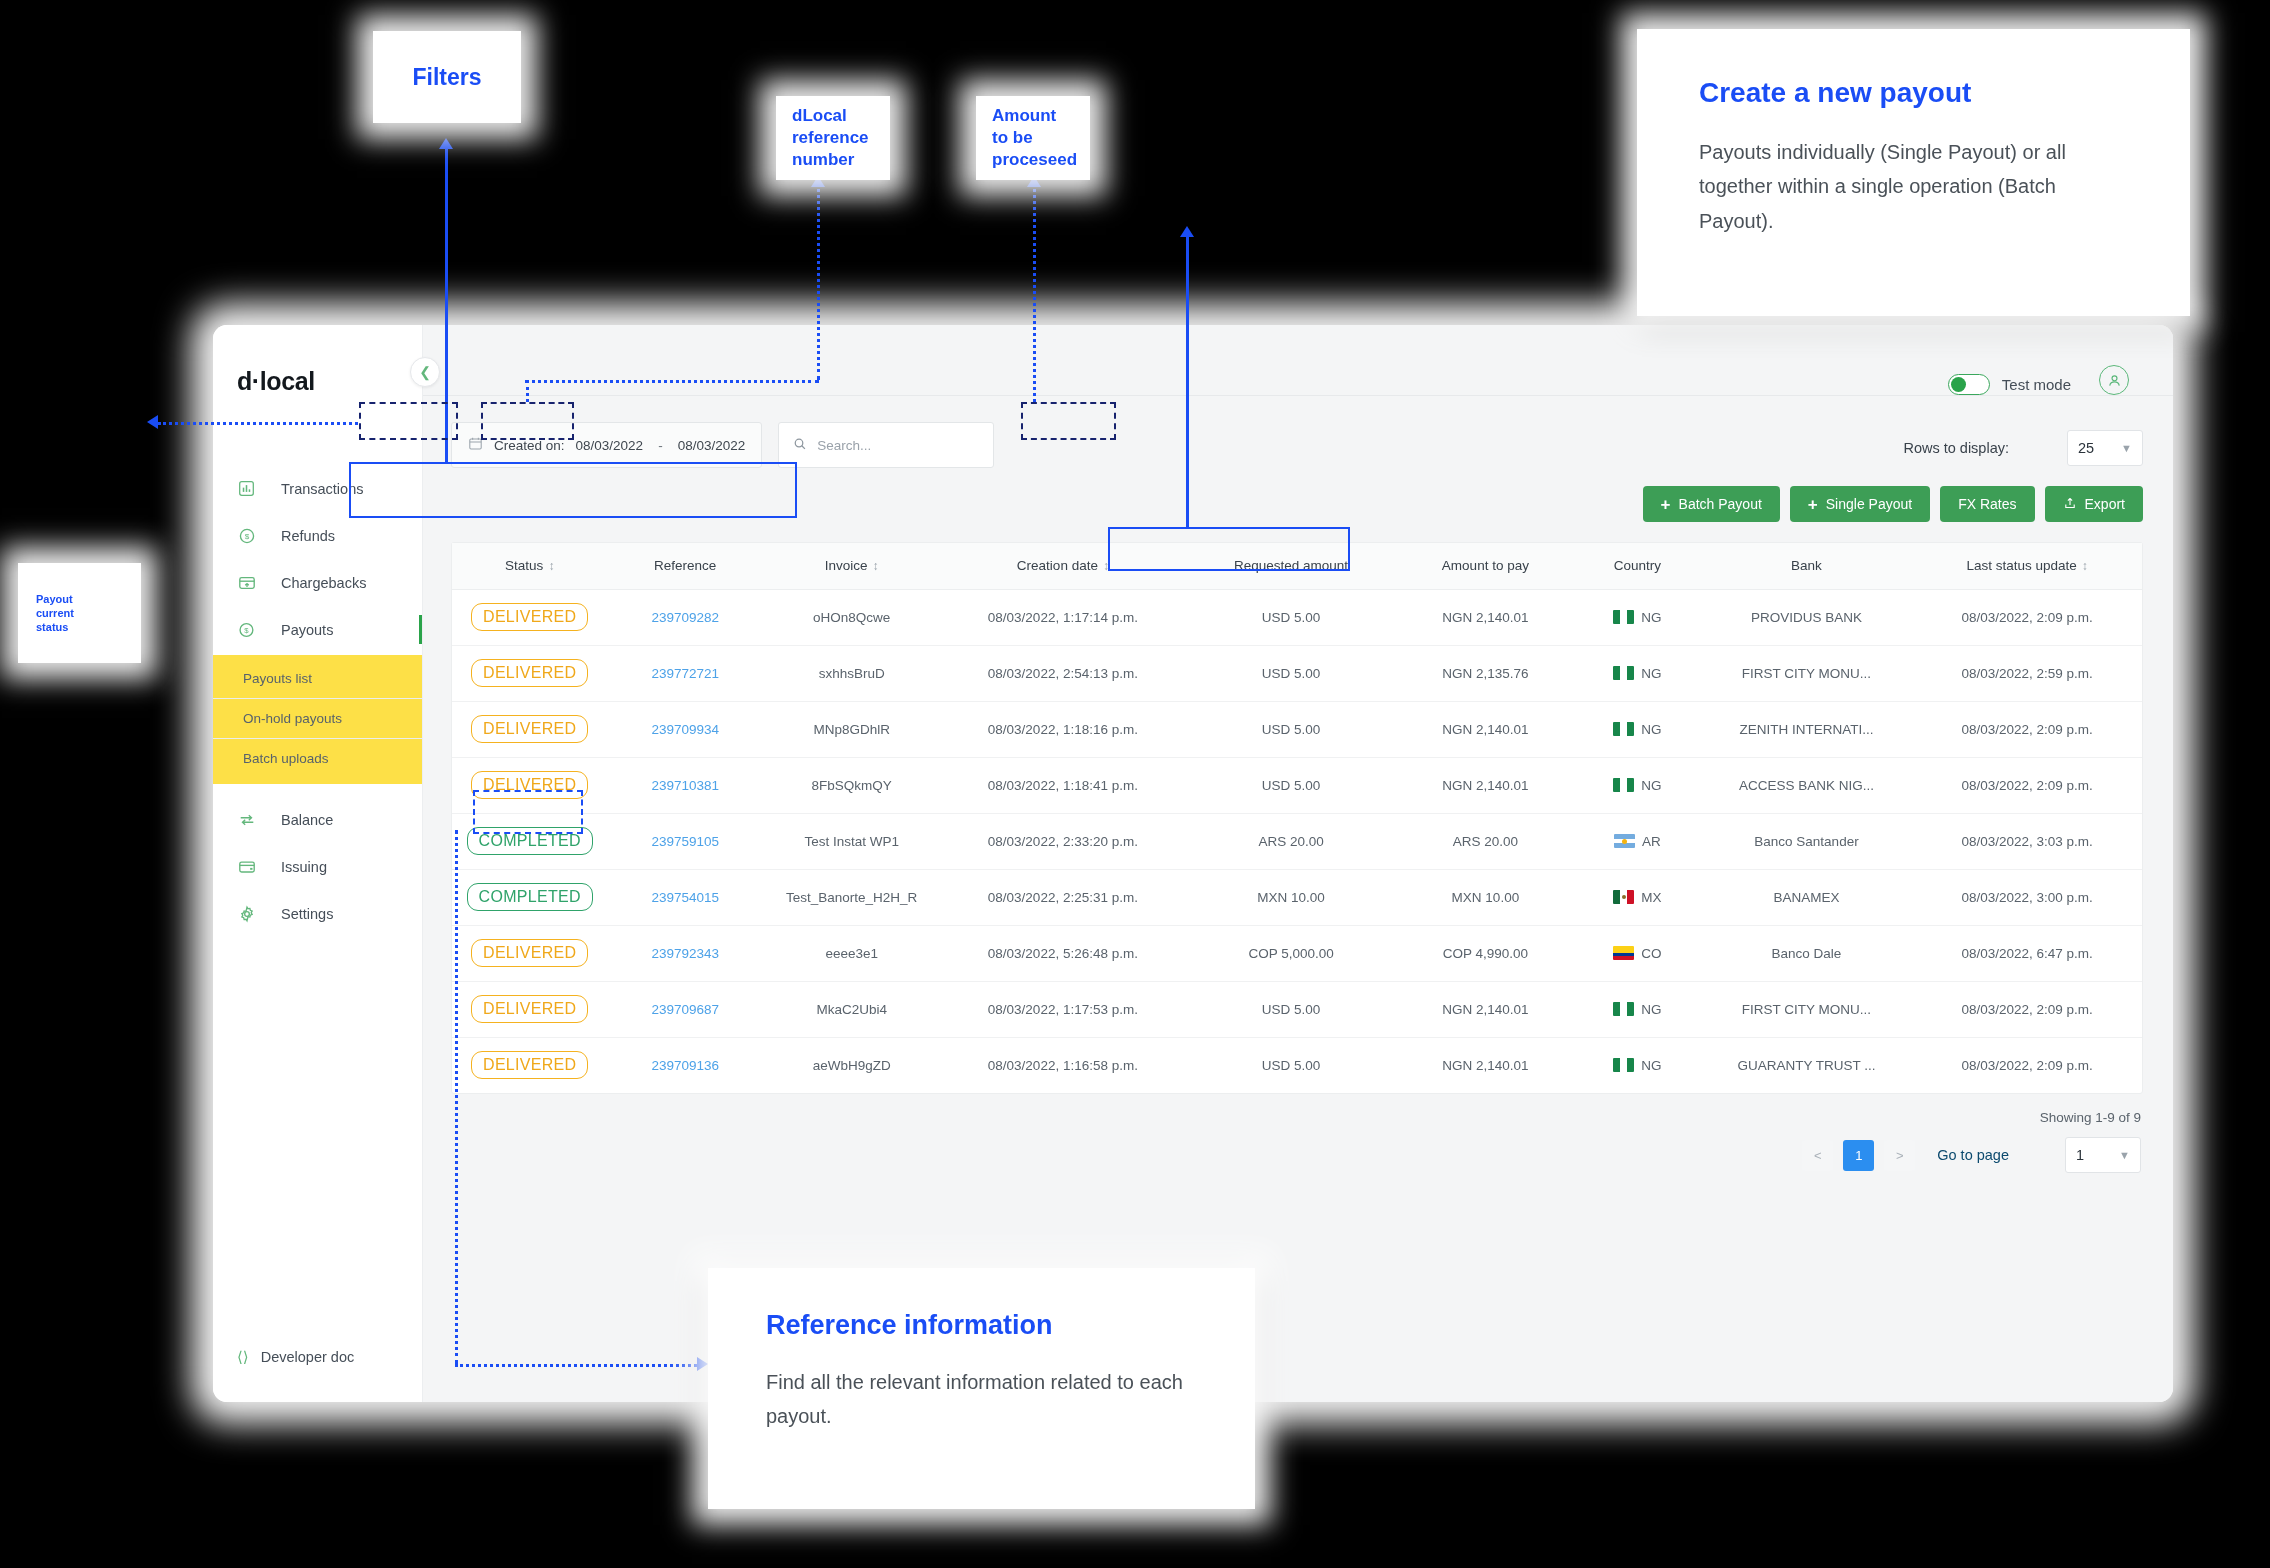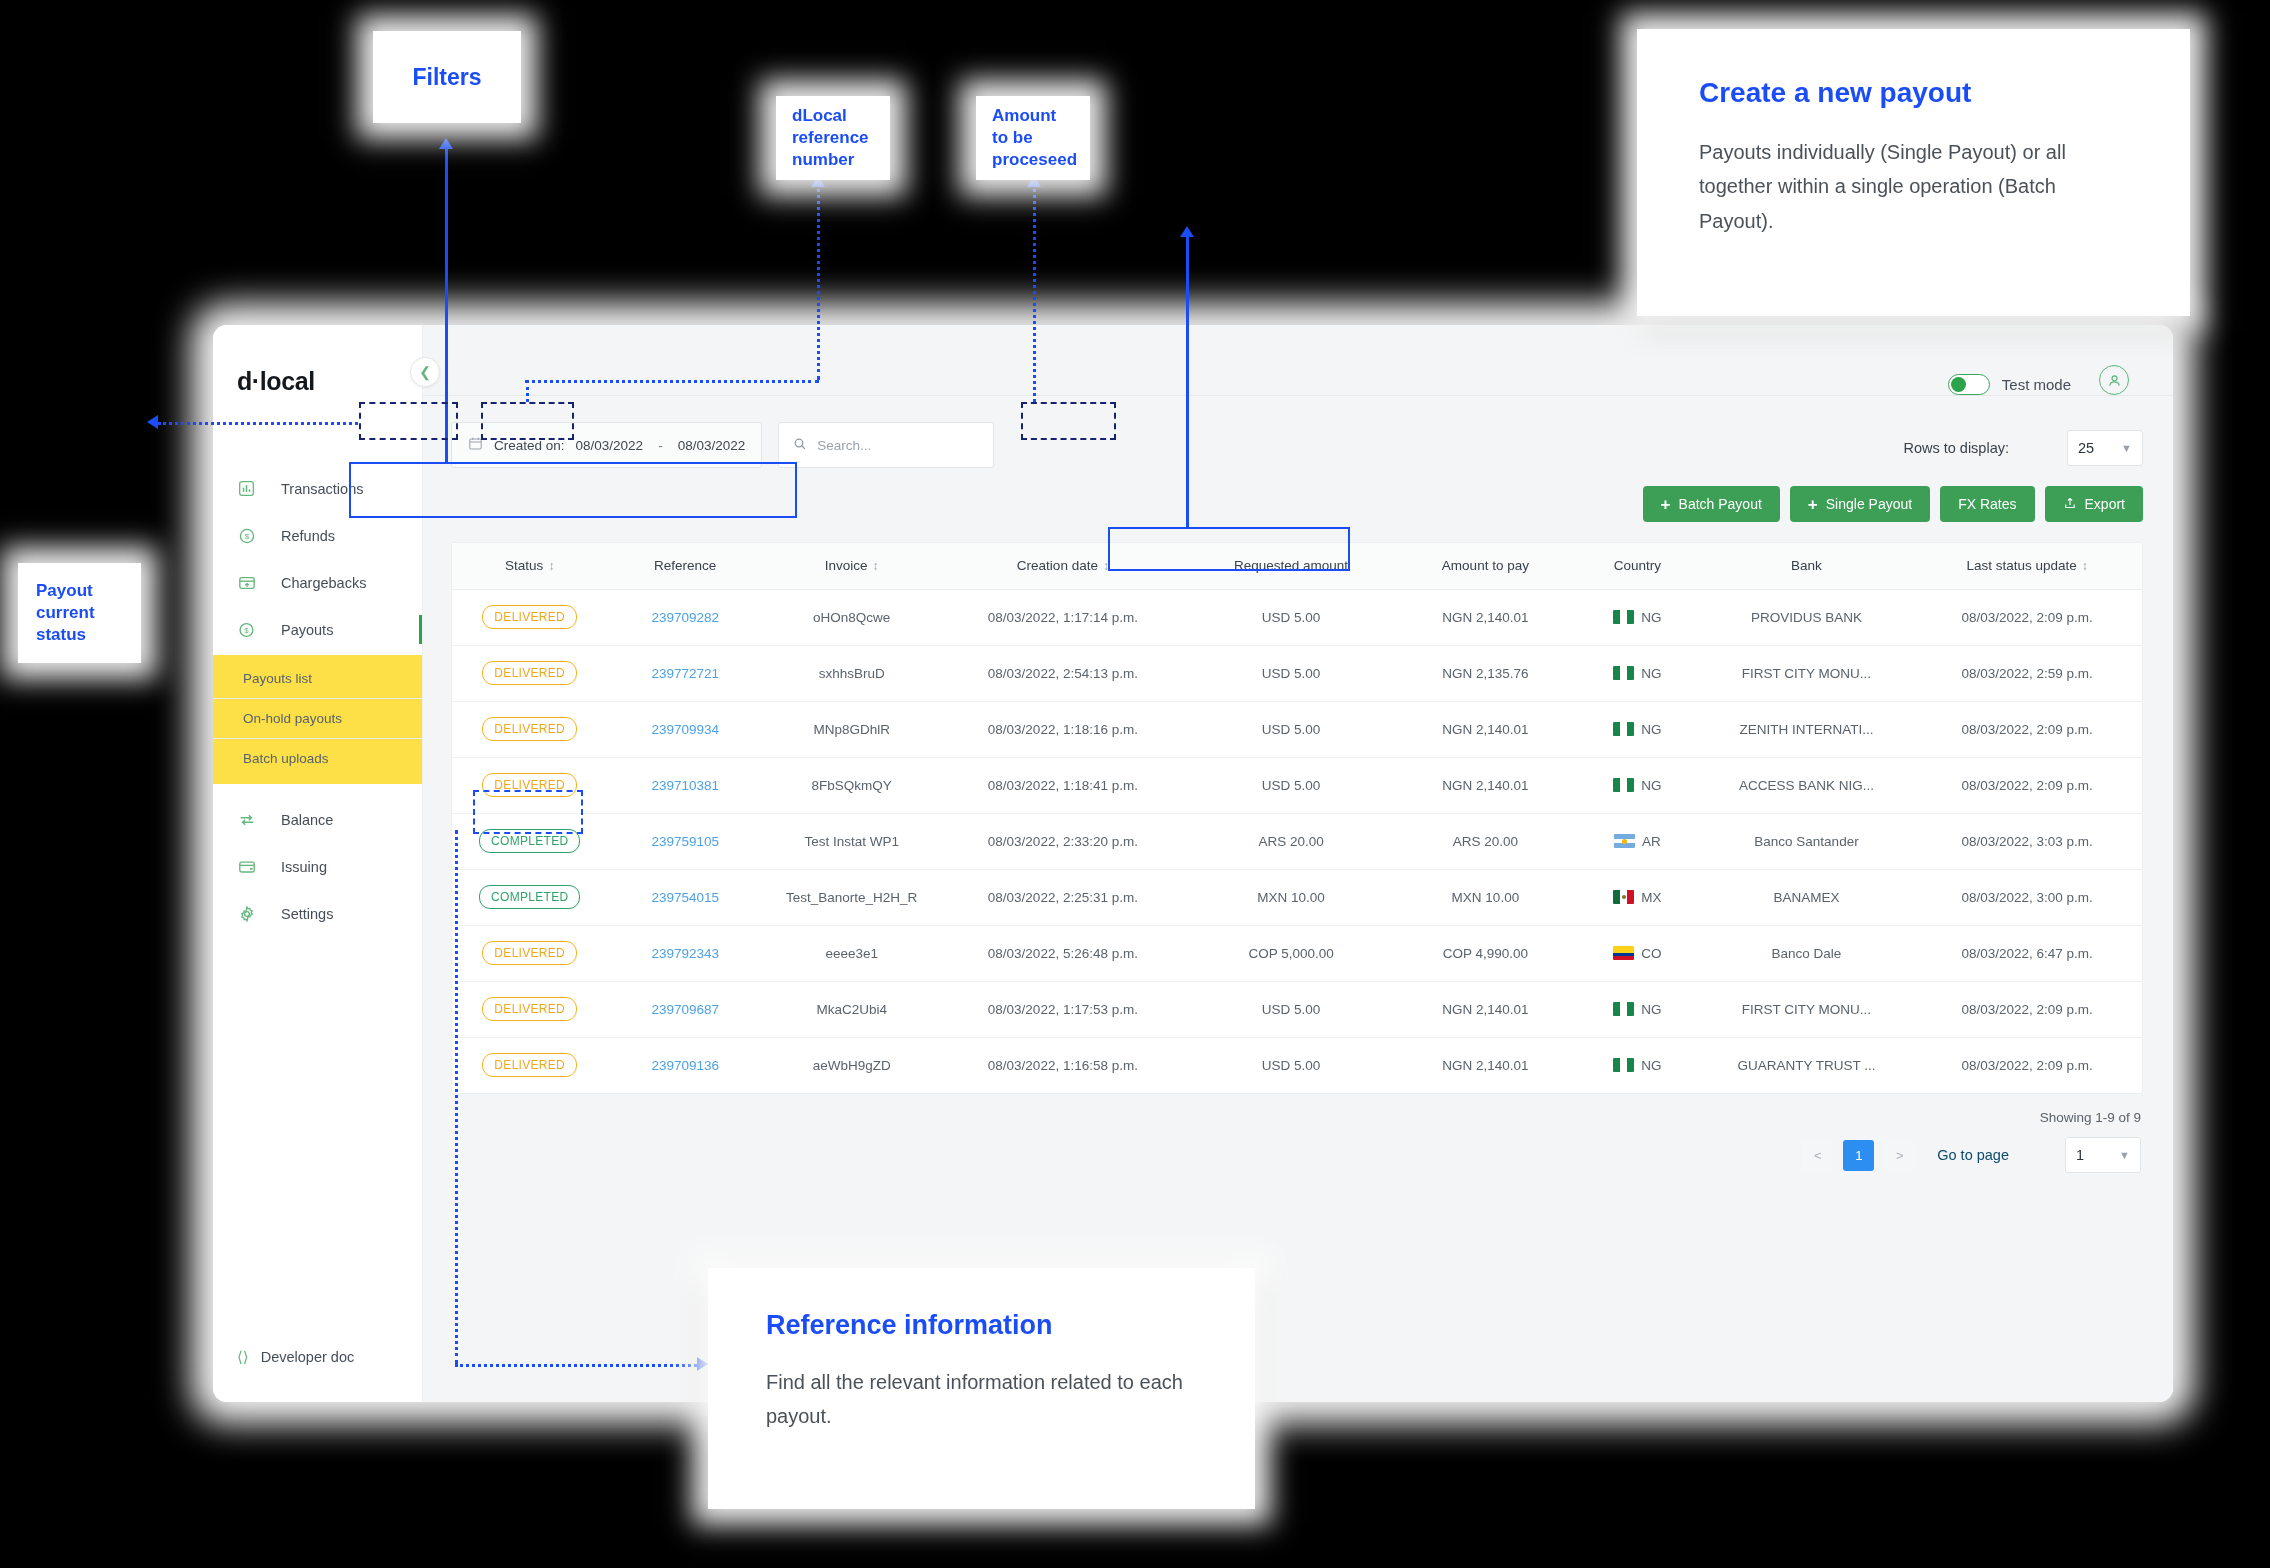--- a/index.html
+++ b/index.html
@@ -152,21 +152,21 @@
   }
   .sortable::after { content:'\2195'; font-size: 12px; color:#9aa3ab; margin-left:5px; }
   tbody td {
     height: 56px; border-bottom:1px solid #f0f1f2;
     font-size: 13.5px; color:#5a636c; text-align:center;
     padding: 0 6px; white-space:nowrap; overflow:hidden; text-overflow:ellipsis;
   }
   tbody tr:last-child td { border-bottom:none; }
   .pill {
     display:inline-block; border-radius: 11px; padding: 4px 11px;
-    font-size: 12px; letter-spacing: .3px;
+    font-size: 16px; letter-spacing: .3px;
   }
   .pill.delivered { border:1.4px solid #f5b21f; color:#f0a81a; }
   .pill.completed { border:1.4px solid #2fa36a; color:#2fa36a; }
   .ref-link { color:#4da2e8; }
   .country-cell { display:flex; align-items:center; justify-content:center; gap:7px; }
   .flag { width: 21px; height: 14px; display:inline-block; border-radius:1px; overflow:hidden; }
   .flag-ng { background: linear-gradient(to right,#17864a 0 33%,#ffffff 33% 66%,#17864a 66% 100%); }
   .flag-ar { background: linear-gradient(to bottom,#74acdf 0 33%,#ffffff 33% 66%,#74acdf 66% 100%);
              position:relative; }
   .flag-ar::after { content:''; position:absolute; left:8px; top:5px; width:5px;height:5px;border-radius:50%;background:#f6b40e; }
@@ -206,21 +206,21 @@
   .co-amount { left:976px; top:96px; width:114px; height:84px;
     display:flex; align-items:center; padding-left:16px; }
   .co-amount .c-title { font-size:17px; line-height:1.28; }
 
   .co-create { left:1637px; top:29px; width:553px; height:287px; padding: 48px 62px 0 62px; }
   .co-create .c-title { font-size:28px; margin-bottom:26px; }
   .co-create .c-body { font-size:20px; line-height:1.72; }
 
   .co-status { left:18px; top:563px; width:123px; height:100px;
     display:flex; align-items:center; padding-left:18px; }
-  .co-status .c-title { font-size:17px; line-height:1.28; }
+  .co-status .c-title { font-size:11px; line-height:1.28; }
 
   .co-refinfo { left:708px; top:1268px; width:547px; height:241px; padding: 42px 58px 0 58px; }
   .co-refinfo .c-title { font-size:27px; margin-bottom:24px; }
   .co-refinfo .c-body { font-size:20px; line-height:1.72; }
 
   
   .overlay { position:absolute; inset:0; pointer-events:none; }
   .hl-solid { position:absolute; border: 2.5px solid #1a4df5; }
   .hl-dash  { position:absolute; border: 2.5px dashed #17236e; }
   .hl-dash-blue { position:absolute; border: 2.5px dashed #1a4df5; }

